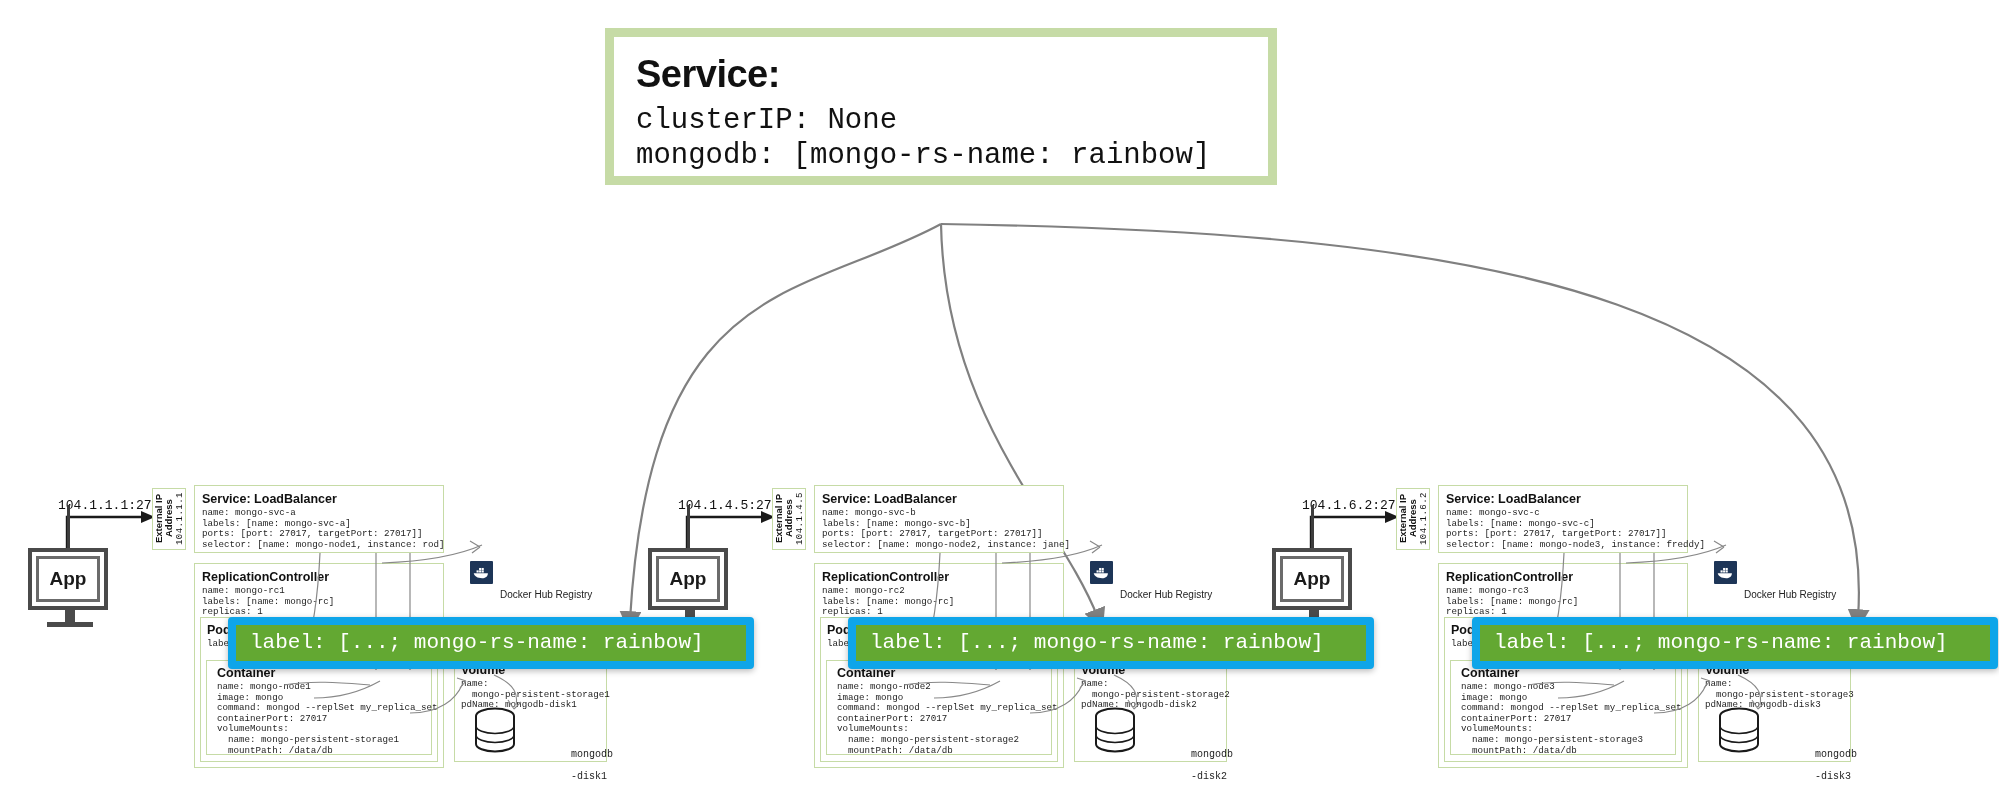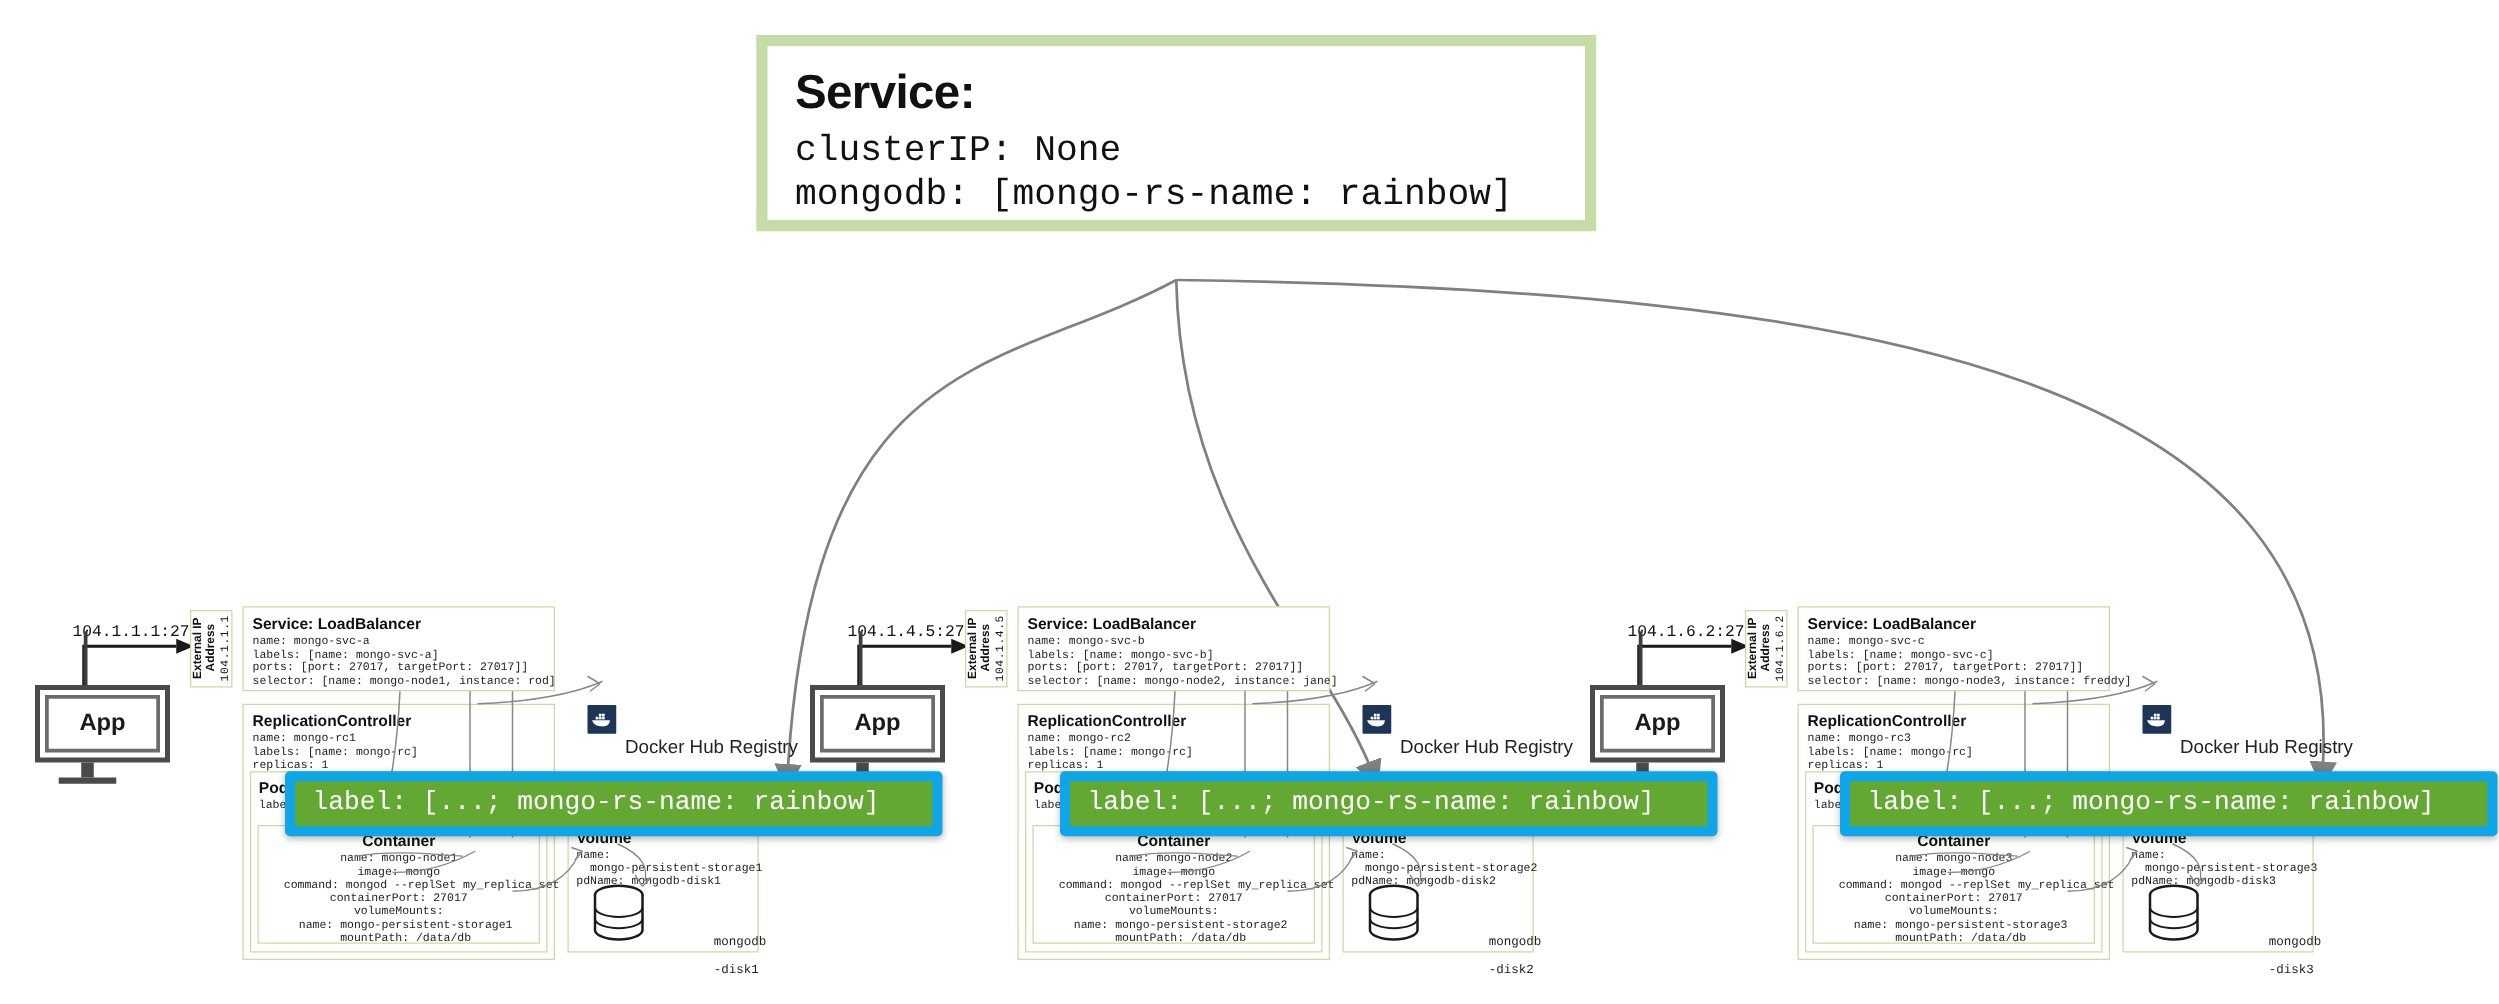--- a/index.html
+++ b/index.html
@@ -22,21 +22,21 @@
     font-family:"Liberation Sans", sans-serif;
     font-weight:bold;font-size:38px;line-height:46px;letter-spacing:-0.5px;
     color:#111;margin:0 0 6px 0;
   }
   .svc-line{
     font-family:"Liberation Mono", monospace;
     font-size:29px;line-height:35px;color:#111;white-space:pre;
   }
 
   
-  .monitor{position:absolute;width:108px;height:62px;border:4px solid #4a4a4a;
+  .monitor{position:absolute;width:80px;height:62px;border:4px solid #4a4a4a;
     background:#fff;box-sizing:border-box;padding:4px;}
   .monitor .screen{width:100%;height:100%;border:3px solid #6b6b6b;box-sizing:border-box;
     display:flex;align-items:center;justify-content:center;}
   .monitor .screen span{font-weight:bold;font-size:19px;color:#1a1a1a;}
   .mon-neck{position:absolute;width:10px;height:12px;background:#4a4a4a;}
   .mon-base{position:absolute;width:46px;height:5px;background:#4a4a4a;}
   .mon-cable{position:absolute;width:3px;background:#3d3d3d;}
 
   .ipaddr{position:absolute;font-family:"Liberation Mono", monospace;
     font-size:13px;color:#111;white-space:nowrap;}
@@ -52,28 +52,28 @@
   
   .box{position:absolute;border:1.5px solid #c6dba6;background:#fff;box-sizing:border-box;}
   .box-h{font-weight:bold;font-size:12.5px;color:#111;margin:0 0 2px 0;line-height:14px;}
   .box-l{font-family:"Liberation Mono", monospace;font-size:9.2px;line-height:10.6px;
     color:#1d1d1d;white-space:pre;}
 
   .svcbox{padding:6px 7px;}
   .rcbox{padding:6px 7px;}
 
   .podbox{padding:5px 6px;}
-  .cbox{padding:5px 20px;text-align:center;}
+  .cbox{padding:5px 10px;}
   .vbox{padding:5px 6px;}
 
   
   .docker{position:absolute;display:flex;align-items:center;gap:7px;}
   .docker .ico{width:23px;height:23px;background:#1d3557;display:flex;align-items:center;
     justify-content:center;border-radius:1px;}
-  .docker .lbl{font-size:15px;color:#222;white-space:nowrap;margin-top:44px;}
+  .docker .lbl{font-size:10px;color:#222;white-space:nowrap;margin-top:44px;}
 
   
   .banner-shell{position:absolute;background:#0ea5e9;border-radius:4px;
     box-shadow:0 2px 6px rgba(0,0,0,.28);padding:8px;}
   .banner{background:#63a832;color:#fff;font-family:"Liberation Mono", monospace;
     font-size:21px;line-height:30px;padding:3px 14px;white-space:nowrap;}
 
   
   .cyl{position:absolute;width:44px;height:46px;}
   .cyl-lbl{position:absolute;font-family:Liberation Mono, monospace;font-size:10px;

